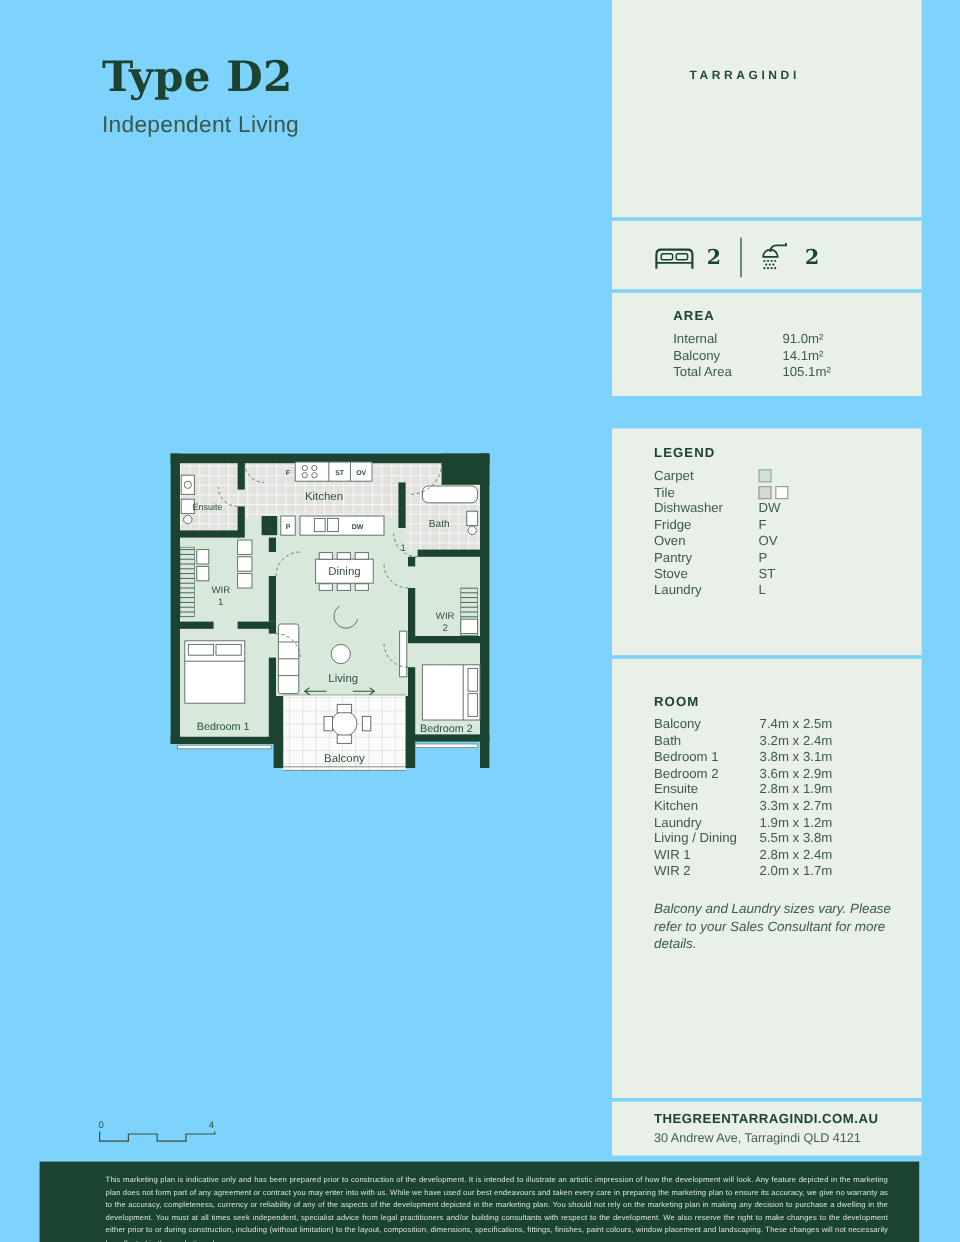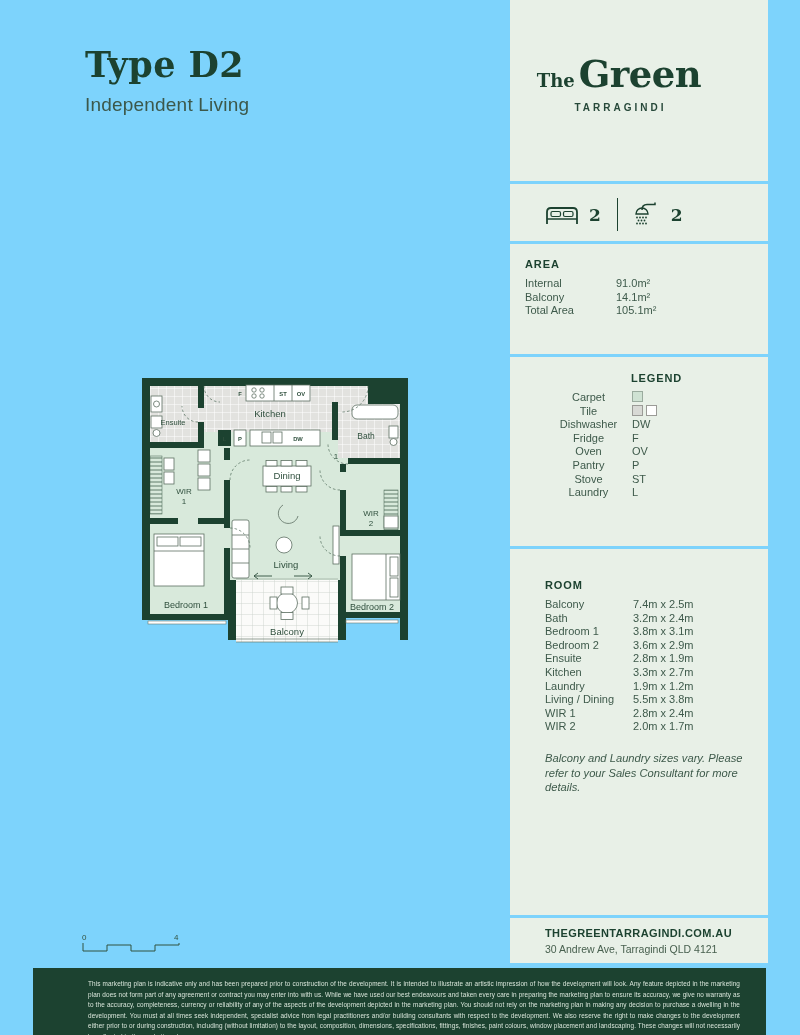--- a/index.html
+++ b/index.html
@@ -10,22 +10,22 @@
 
   
   .header { position:absolute; left:85px; top:44px; }
   .title  { font-family:"DejaVu Serif", serif; font-weight:700; font-size:35px; color:#1c4230; letter-spacing:.4px; }
   .subtitle { margin-top:9px; font-size:19px; color:#3c584a; letter-spacing:.2px; }
 
   
   .card { position:absolute; left:510px; width:258px; background:#e8f0e7; box-sizing:border-box; }
   .card-logo    { top:0;     height:181px; }
   .card-stats   { top:184px; height:57px;  }
-  .card-area    { top:244px; height:110px; padding:14px 0 0 15px; }
-  .card-legend  { top:357px; height:189px; padding:15px 0 0 35px;text-align:center; }
+  .card-area    { top:244px; height:86px; padding:14px 0 0 51px; }
+  .card-legend  { top:357px; height:189px; padding:15px 0 0 35px; }
   .card-room    { top:549px; height:366px; padding:30px 0 0 35px; }
   .card-contact { top:918px; height:45px;  padding:9px 0 0 35px; }
 
   .logo-wrap { text-align:center; padding-top:52px; margin-right:40px; color:#1c4230; }
   .logo-the   { font-family:"DejaVu Serif", serif; font-weight:700; font-size:18px; margin-right:4px; }
   .logo-green { font-family:"DejaVu Serif", serif; font-weight:700; font-size:37px; letter-spacing:-.5px; }
   .logo-loc   { margin-top:6px; font-size:10px; letter-spacing:3px; font-weight:600; color:#27493a; padding-left:3px; }
 
   .stats-row { display:flex; align-items:center; padding:14px 0 0 35px; }
   .stat-num { font-family:"DejaVu Serif", serif; font-weight:700; font-size:17px; color:#1c4230; margin-left:10px; }
@@ -69,23 +69,20 @@
 
 <div class="page">
 
   <div class="header">
     <div class="title">Type D2</div>
     <div class="subtitle">Independent Living</div>
   </div>
 
   <div class="card card-logo">
     <div class="logo-wrap">
-      <div>
-        <span class="logo-the">The</span><span class="logo-green">Green</span>
-      </div>
       <div class="logo-loc">TARRAGINDI</div>
     </div>
   </div>
 
   <div class="card card-stats">
     <div class="stats-row">
       <span class="stat-icon">
         <svg width="34" height="23" viewBox="0 0 34 23">
           <path d="M2 21 V9 Q2 5 6 5 H28 Q32 5 32 9 V21" fill="none" stroke="#1c4230" stroke-width="1.8"></path>
           <line x1="2" y1="16" x2="32" y2="16" stroke="#1c4230" stroke-width="1.5"></line>

